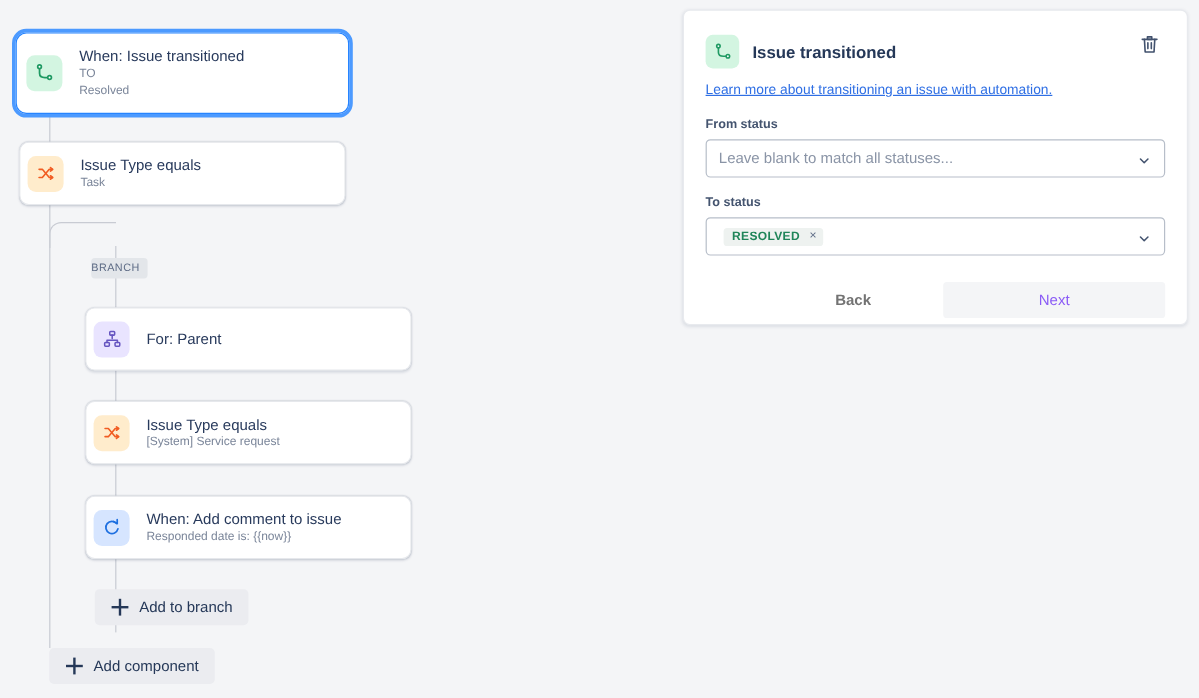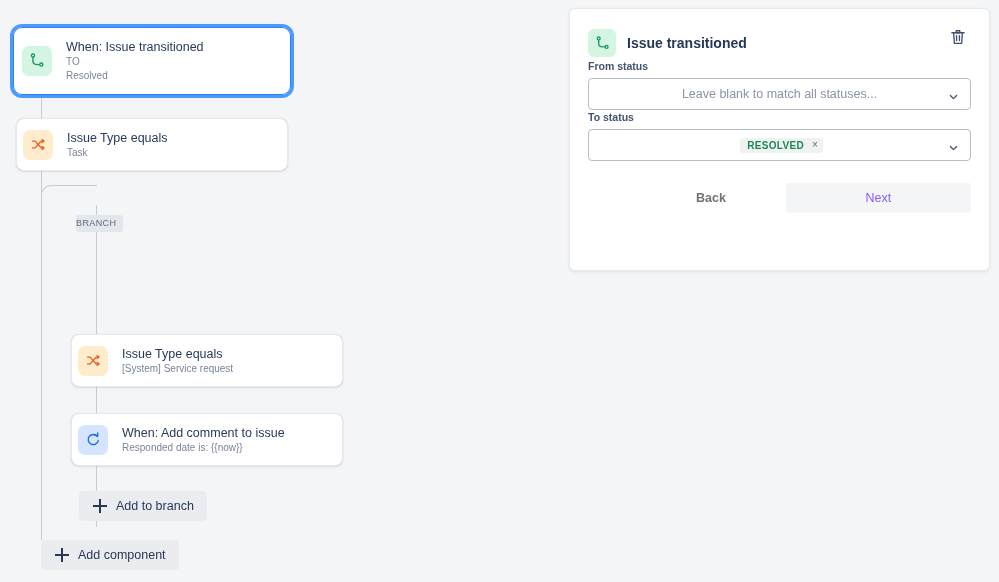--- a/index.html
+++ b/index.html
@@ -175,38 +175,37 @@
   }
   .panel-link {
     display: inline-block;
     margin-top: 10px;
     font-size: 11.5px;
     color: #2f6fe4;
     text-decoration: underline;
     cursor: pointer;
   }
   .field-label {
-    margin-top: 0;
+    margin-top: 14px;
     font-size: 10.5px;
     color: #44546f;
     font-weight: bold;
     line-height: 14px;
   }
   .select-box {
     margin-top: 5px;
     height: 32px;
     border: 1px solid #b7bec9;
     border-radius: 4px;
     background: #ffffff;
     display: flex;
     align-items: center;
     padding: 0 10px;
     position: relative;
     cursor: pointer;
-    justify-content: center;
   }
   .select-placeholder {
     font-size: 12.5px;
     color: #8a94a6;
   }
   .chev {
     position: absolute;
     right: 11px; top: 50%;
     transform: translateY(-50%);
     width: 11px; height: 11px;
@@ -296,20 +295,33 @@
         </svg>
       </div>
       <div class="card-text">
         <div class="card-title">Issue Type equals</div>
         <div class="card-sub">Task</div>
       </div>
     </div>
 
     <div class="branch-pill">BRANCH</div>
 
+    <div class="card" style="left:71px; top:256px; width:272px; height:53px;">
+      <div class="card-icon ic-purple">
+        <svg width="17" height="17" viewBox="0 0 20 20" fill="none" stroke="#6554c0" stroke-width="1.5" stroke-linecap="round">
+          <rect x="7.6" y="2.6" width="4.8" height="3.6" rx="0.8"></rect>
+          <rect x="2.6" y="13.4" width="4.6" height="3.6" rx="0.8"></rect>
+          <rect x="12.8" y="13.4" width="4.6" height="3.6" rx="0.8"></rect>
+          <path d="M10 6.2 v3.3 M4.9 13.4 v-2.2 M15.1 13.4 v-2.2 M4.9 11.2 h10.2"></path>
+        </svg>
+      </div>
+      <div class="card-text">
+        <div class="card-title">For: Parent</div>
+      </div>
+    </div>
 
     <div class="card" style="left:71px; top:334px; width:272px; height:53px;">
       <div class="card-icon ic-yellow">
         <svg width="17" height="17" viewBox="0 0 20 20" fill="none" stroke="#f15c22" stroke-width="1.6" stroke-linecap="round" stroke-linejoin="round">
           <path d="M3 6 h3.2 L13 14 h3"></path>
           <path d="M3 14 h3.2 L13 6 h3"></path>
           <path d="M14.2 4.3 L16.4 6 L14.2 7.7"></path>
           <path d="M14.2 12.3 L16.4 14 L14.2 15.7"></path>
         </svg>
       </div>
@@ -361,20 +373,21 @@
             <path d="M3.2 5.3 h13.6"></path>
             <path d="M8 3 h4 v2.3 h-4 z"></path>
             <path d="M5.2 5.3 L5.9 17 h8.2 L14.8 5.3"></path>
             <path d="M8.4 8.5 v5.4 M11.6 8.5 v5.4"></path>
           </svg>
         </span>
       </button>
     </div>
 
 
+    <a class="panel-link">Learn more about transitioning an issue with automation.</a>
 
     <div class="field-label">From status</div>
     <div class="select-box">
       <span class="select-placeholder">Leave blank to match all statuses...</span>
       <span class="chev">
         <svg width="11" height="11" viewBox="0 0 12 12" fill="none" stroke="#42526e" stroke-width="1.4" stroke-linecap="round" stroke-linejoin="round">
           <path d="M2.6 4.4 L6 7.8 L9.4 4.4"></path>
         </svg>
       </span>
     </div>

